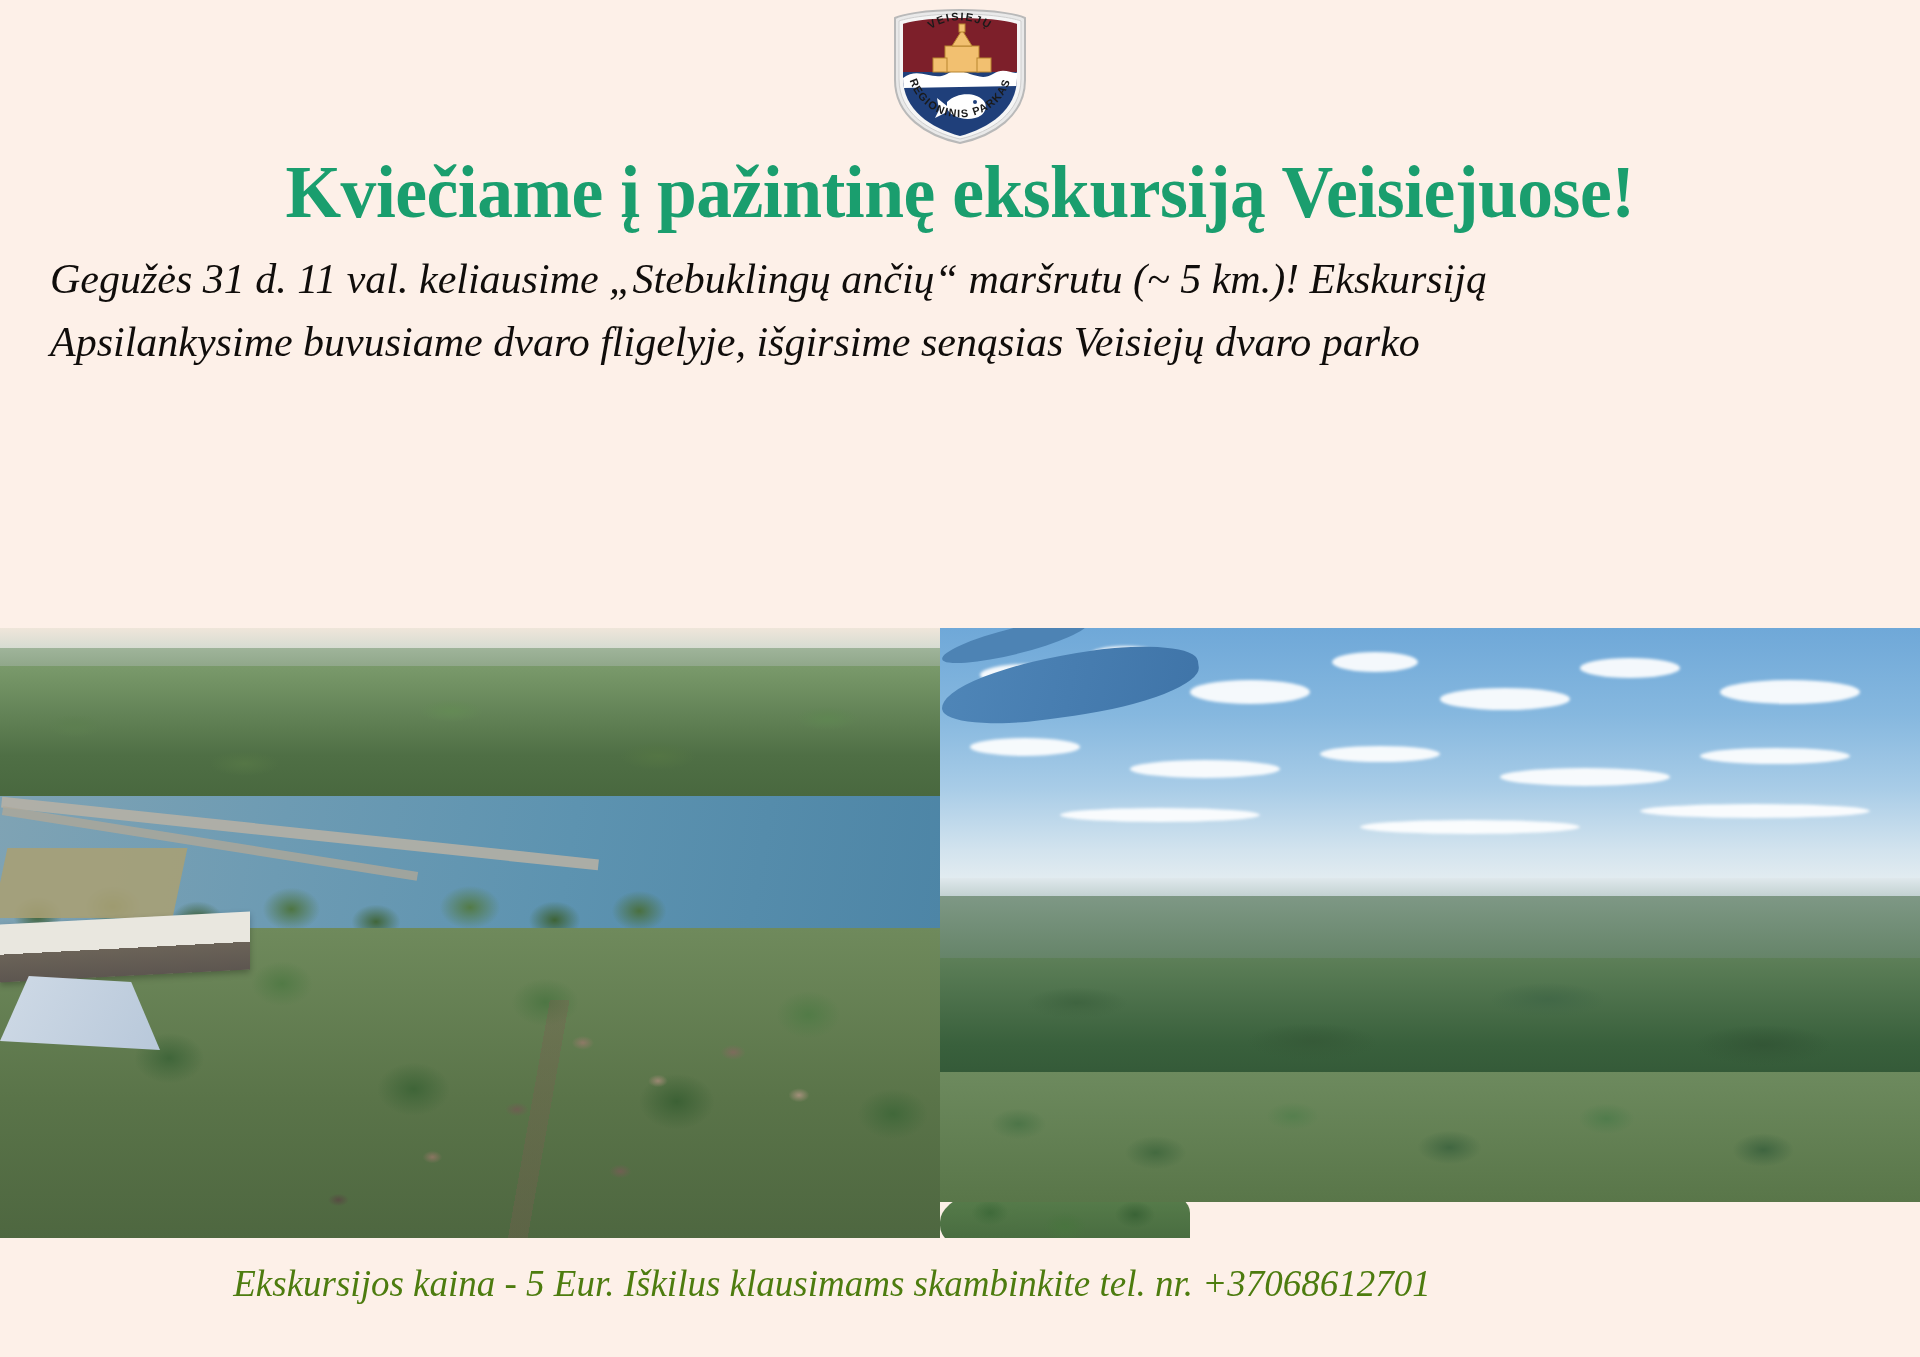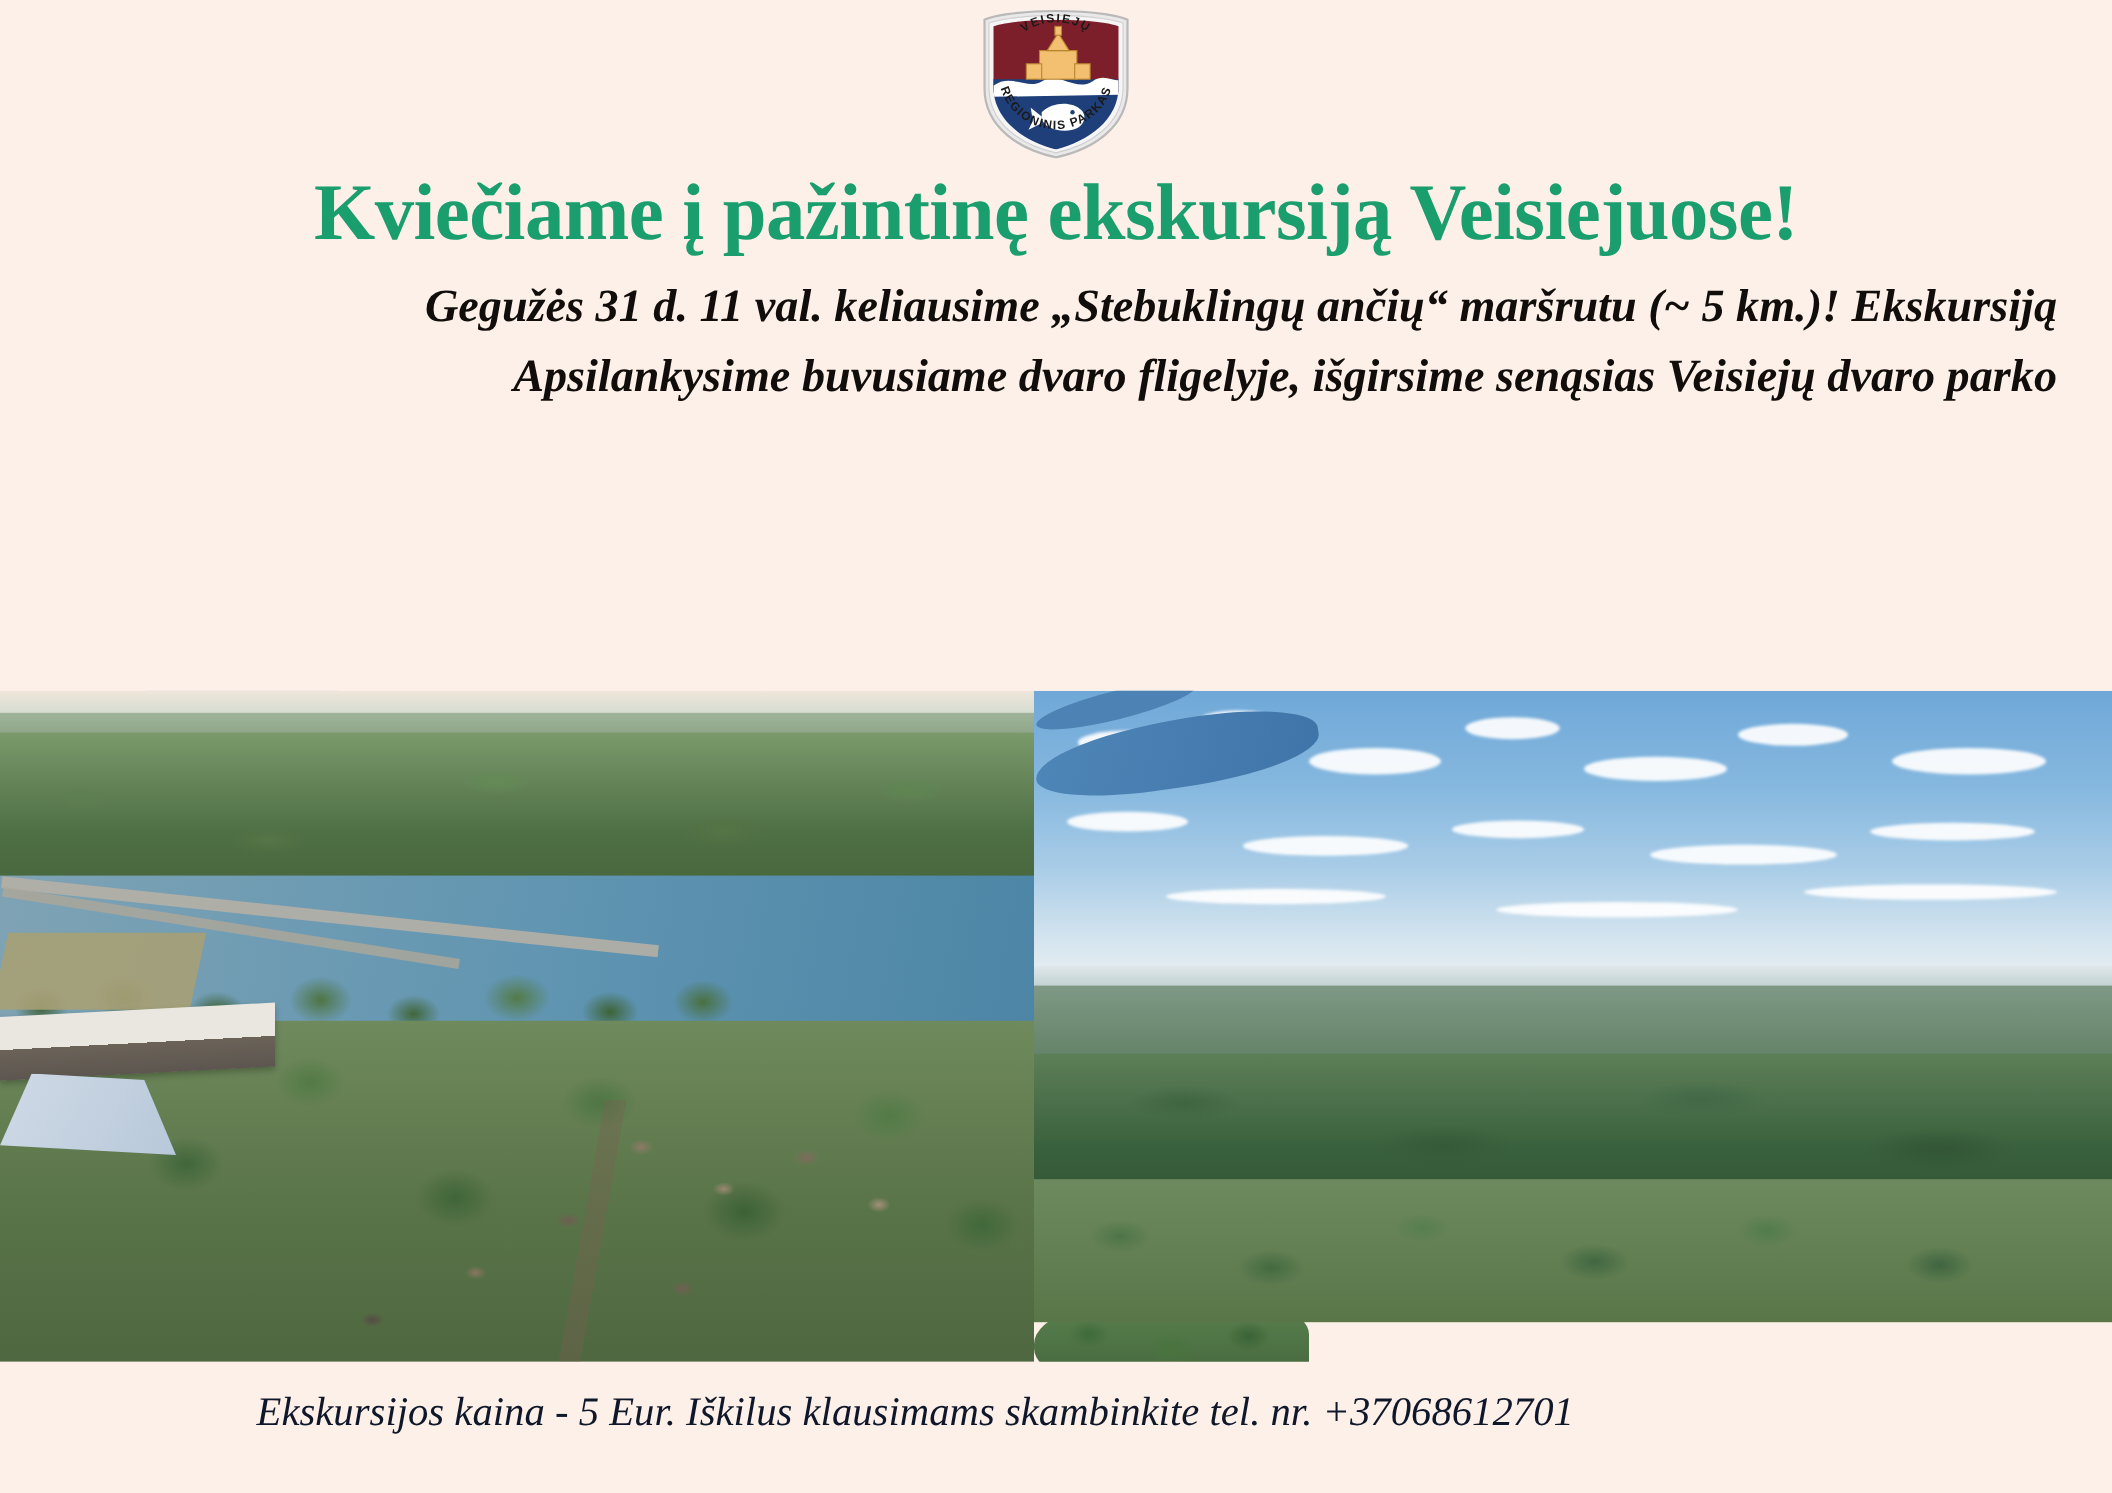--- a/index.html
+++ b/index.html
@@ -46,24 +46,24 @@
     text-align: center;
     width: 100%;
     white-space: nowrap;
     transform: scaleX(0.98);
   }
 
   
   .body-text {
     margin-top: 18px;
     width: 1820px;
-    text-align: right;
+    text-align: left;
     color: #100d0b;
     font-family: "Liberation Serif", "DejaVu Serif", serif;
-    font-weight: 700;
+    font-weight: 400;
     font-style: italic;
     font-size: 42px;
     line-height: 1.50;
   }
   .body-text .ln { display: block; white-space: nowrap; }
 
   
   .photos {
     position: absolute;
     top: 628px;
@@ -269,21 +269,21 @@
       linear-gradient(#466b43, #2d4c31);
   }
 
   
   .caption {
     position: absolute;
     left: 0;
     top: 1262px;
     width: 1664px;
     text-align: center;
-    color: #0f172a;
+    color: #4d7c0f;
     font-family: "Liberation Serif", "DejaVu Serif", serif;
     font-style: italic;
     font-weight: 400;
     font-size: 37px;
     white-space: nowrap;
   }
 </style>
 </head>
 <body>
 

